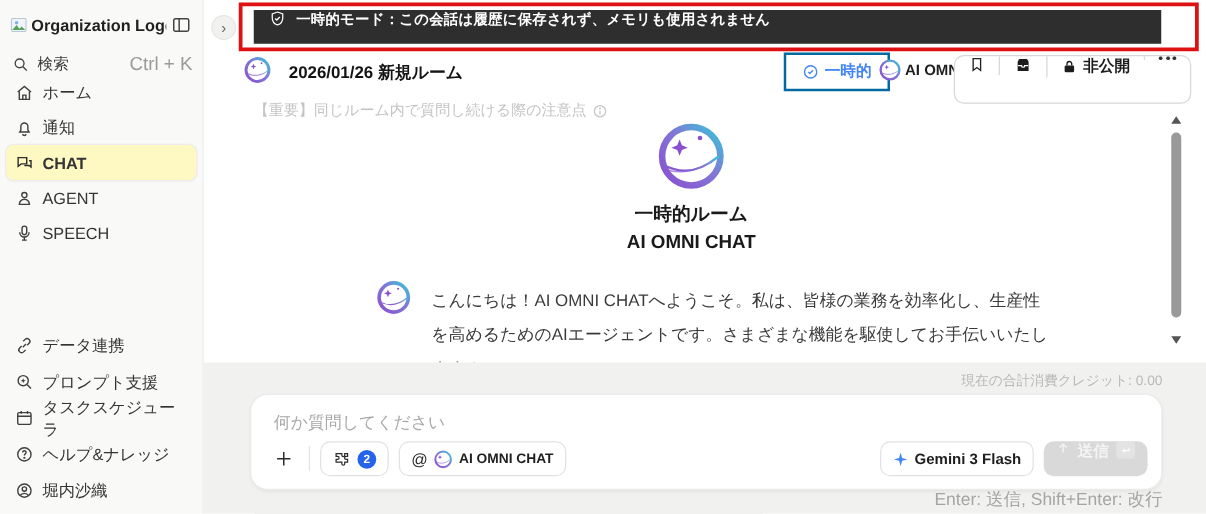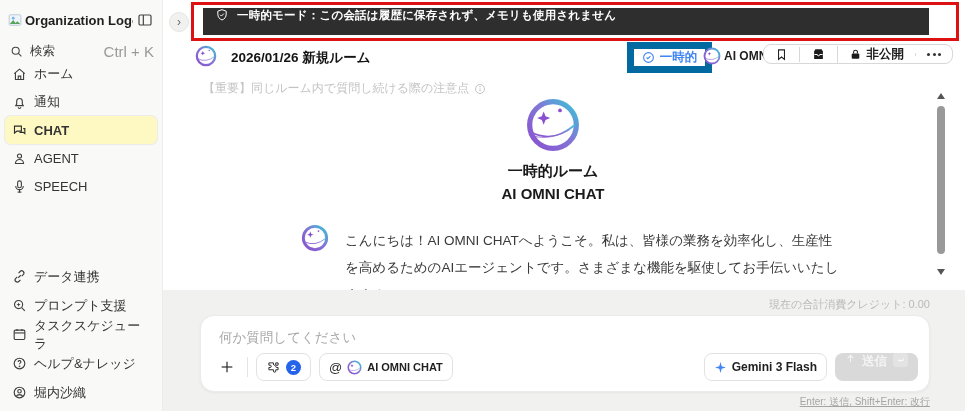--- a/index.html
+++ b/index.html
@@ -26,25 +26,25 @@
   
   .main { position:absolute; left:163px; top:0; width:802px; height:411px; background:#fff; }
   .collapse-btn { position:absolute; left:6px; top:12px; width:20px; height:20px; border-radius:50%; background:#f1f1ef; border:1px solid #e5e5e3; color:#6b6b6b; font-size:12px; display:flex; align-items:center; justify-content:center; cursor:pointer; }
 
   .redbox1 { position:absolute; left:28px; top:2px; width:768px; height:39px; border:3px solid #dd1111; }
   .banner { position:absolute; left:40px; top:8px; width:726px; height:27px; background:#2e2e2e; border-radius:0; display:flex; gap:8px; padding:0 12px; }
   .banner-text { color:#fff; font-size:11.5px; font-weight:600; letter-spacing:.2px; }
 
   .room-logo { position:absolute; left:32px; top:45px; }
   .room-title { position:absolute; left:68px; top:49px; font-size:13.5px; font-weight:700; color:#141414; }
-  .redbox2 { position:absolute; left:464px; top:42px; width:85px; height:31px; border:7px solid #0369a1; display:flex; align-items:center; justify-content:center; gap:5px; cursor:pointer; }
+  .redbox2 { position:absolute; left:464px; top:42px; width:85px; height:31px; border:2px solid #0369a1; display:flex; align-items:center; justify-content:center; gap:5px; cursor:pointer; }
   .temp-label { font-size:12.5px; font-weight:600; color:#4285f4; }
   .agent-chip { position:absolute; left:540px; top:47px; display:flex; align-items:center; gap:3px; cursor:pointer; }
   .agent-chip-label { font-size:12px; font-weight:700; color:#1f1f1f; }
-  .btn-group { position:absolute; right:12px; top:44px; height:20px; display:flex; align-items:center; background:#fff; border:1px solid #d8d8d8; border-radius:8px; overflow:hidden; }
+  .btn-group { position:absolute; right:12px; top:44px; height:39px; display:flex; align-items:flex-start; background:#fff; border:1px solid #d8d8d8; border-radius:8px; overflow:hidden; }
   .seg { display:flex; align-items:center; justify-content:center; gap:5px; padding:0 11px; border-left:1px solid #d8d8d8; cursor:pointer; }
   .seg:first-child { border-left:none; }
   .privacy-label { font-size:12.5px; font-weight:700; color:#1c1c1c; }
   .dots { display:flex; gap:2.5px; }
   .dots i { width:3px; height:3px; border-radius:50%; background:#333; }
 
   .notice { position:absolute; left:40px; top:80px; display:flex; align-items:center; gap:5px; font-size:12px; color:#c4c4c4; }
 
   .hero { position:absolute; left:0; top:97px; width:780px; display:flex; flex-direction:column; align-items:center; }
   .hero-title { margin-top:9px; font-size:15px; font-weight:700; color:#1a1a1a; }
@@ -68,21 +68,21 @@
   .tb-divider { width:1px; height:20px; background:#e4e4e4; }
   .pill { display:flex; align-items:center; gap:5px; border:1px solid #e2e2e2; border-radius:8px; background:#fff; padding:0 9px; height:28px; cursor:pointer; }
   .badge { width:15px; height:15px; border-radius:50%; background:#2563eb; color:#fff; font-size:9.5px; font-weight:700; display:flex; align-items:center; justify-content:center; }
   .at { font-size:13px; color:#2b2b2b; }
   .mention-label { font-size:11px; font-weight:700; color:#1f1f1f; }
   .spacer { flex:1; }
   .model-label { font-size:12px; font-weight:700; color:#1f1f1f; }
   .send-btn { display:flex; align-items:flex-start; gap:6px; background:#d9d9d9; border-radius:8px; height:28px; padding:0 10px; cursor:pointer; }
   .send-label { font-size:12.5px; font-weight:700; color:#f4f4f4; }
   .key-chip { width:15px; height:14px; background:#e3e3e3; border-radius:3px; display:flex; align-items:center; justify-content:center; }
-  .hint { position:absolute; right:35px; bottom:2px; font-size:10px; color:#a5a5a5;text-decoration:underline; }
+  .hint { position:absolute; right:35px; bottom:2px; font-size:14px; color:#a5a5a5; }
 </style>
 </head>
 <body>
 
 <svg width="0" height="0" style="position:absolute" aria-hidden="true">
   <defs>
     <linearGradient id="lg" x1="0" y1="1" x2="1" y2="0">
       <stop offset="0" stop-color="#8a4fd0"></stop>
         <stop offset="0.55" stop-color="#8277d6"></stop>
         <stop offset="1" stop-color="#36c6d9"></stop>

